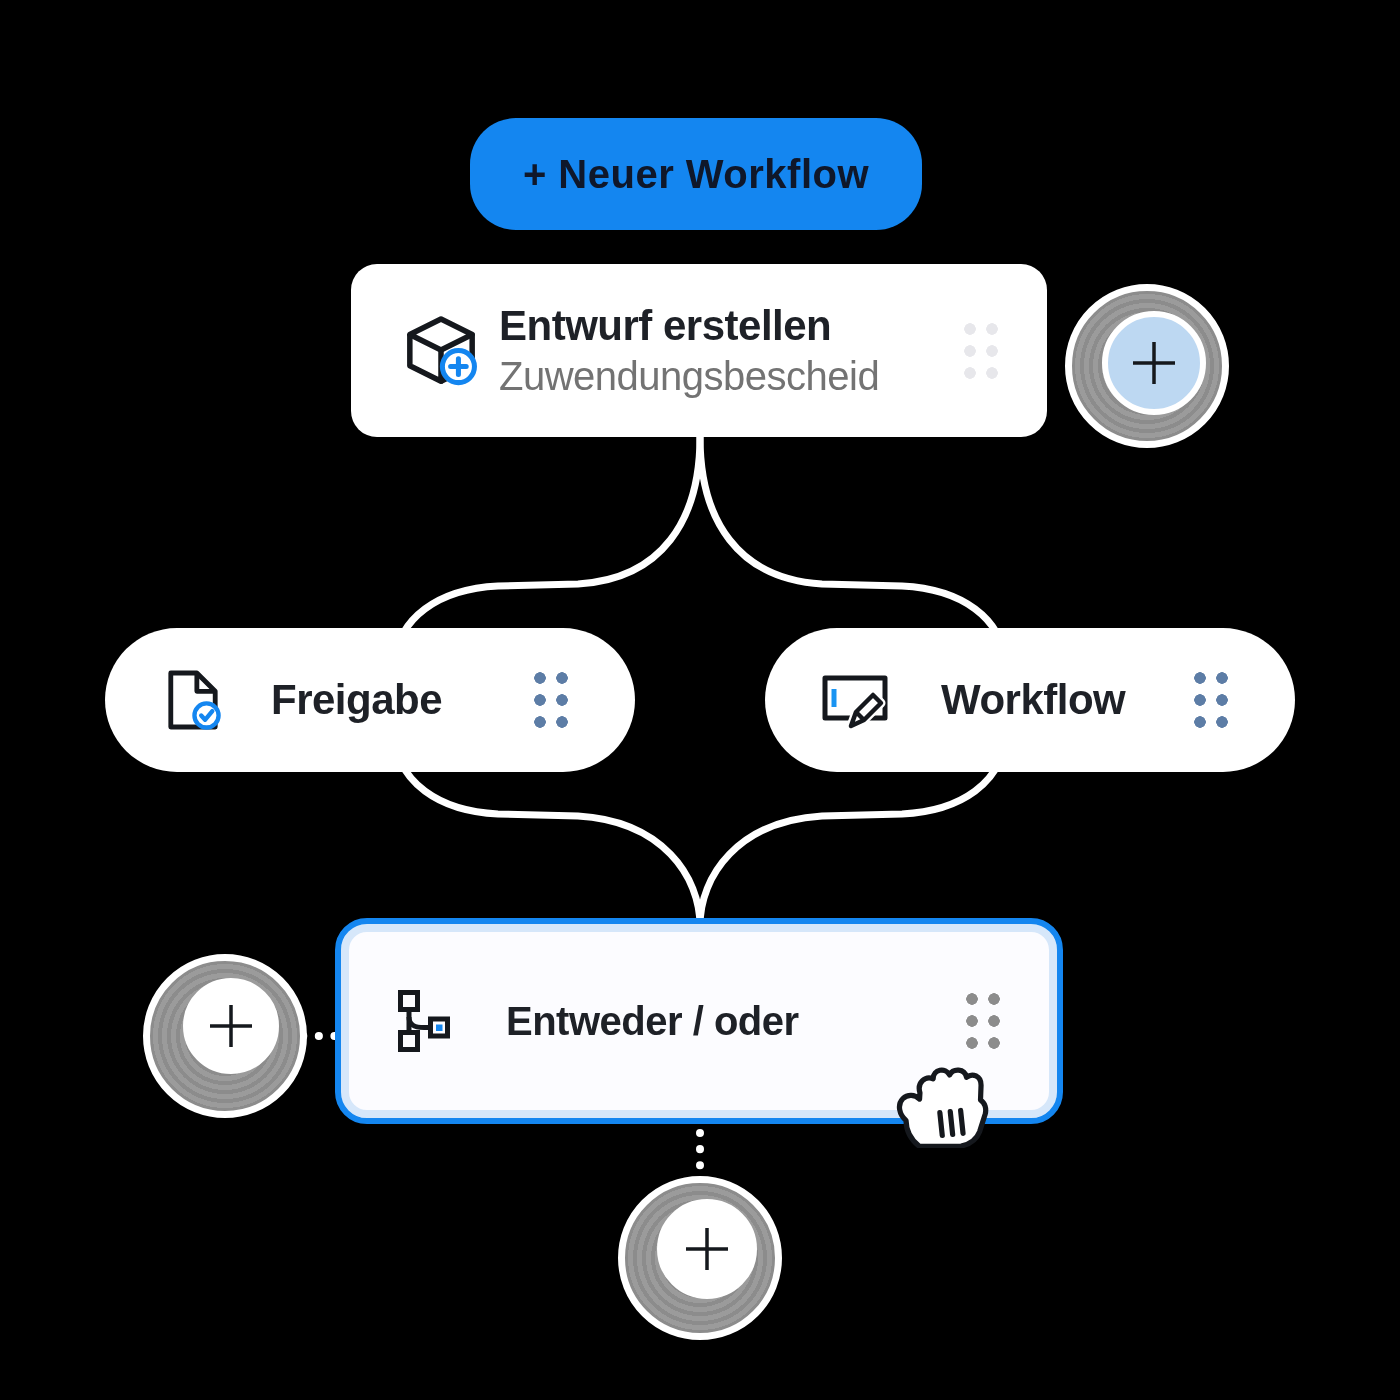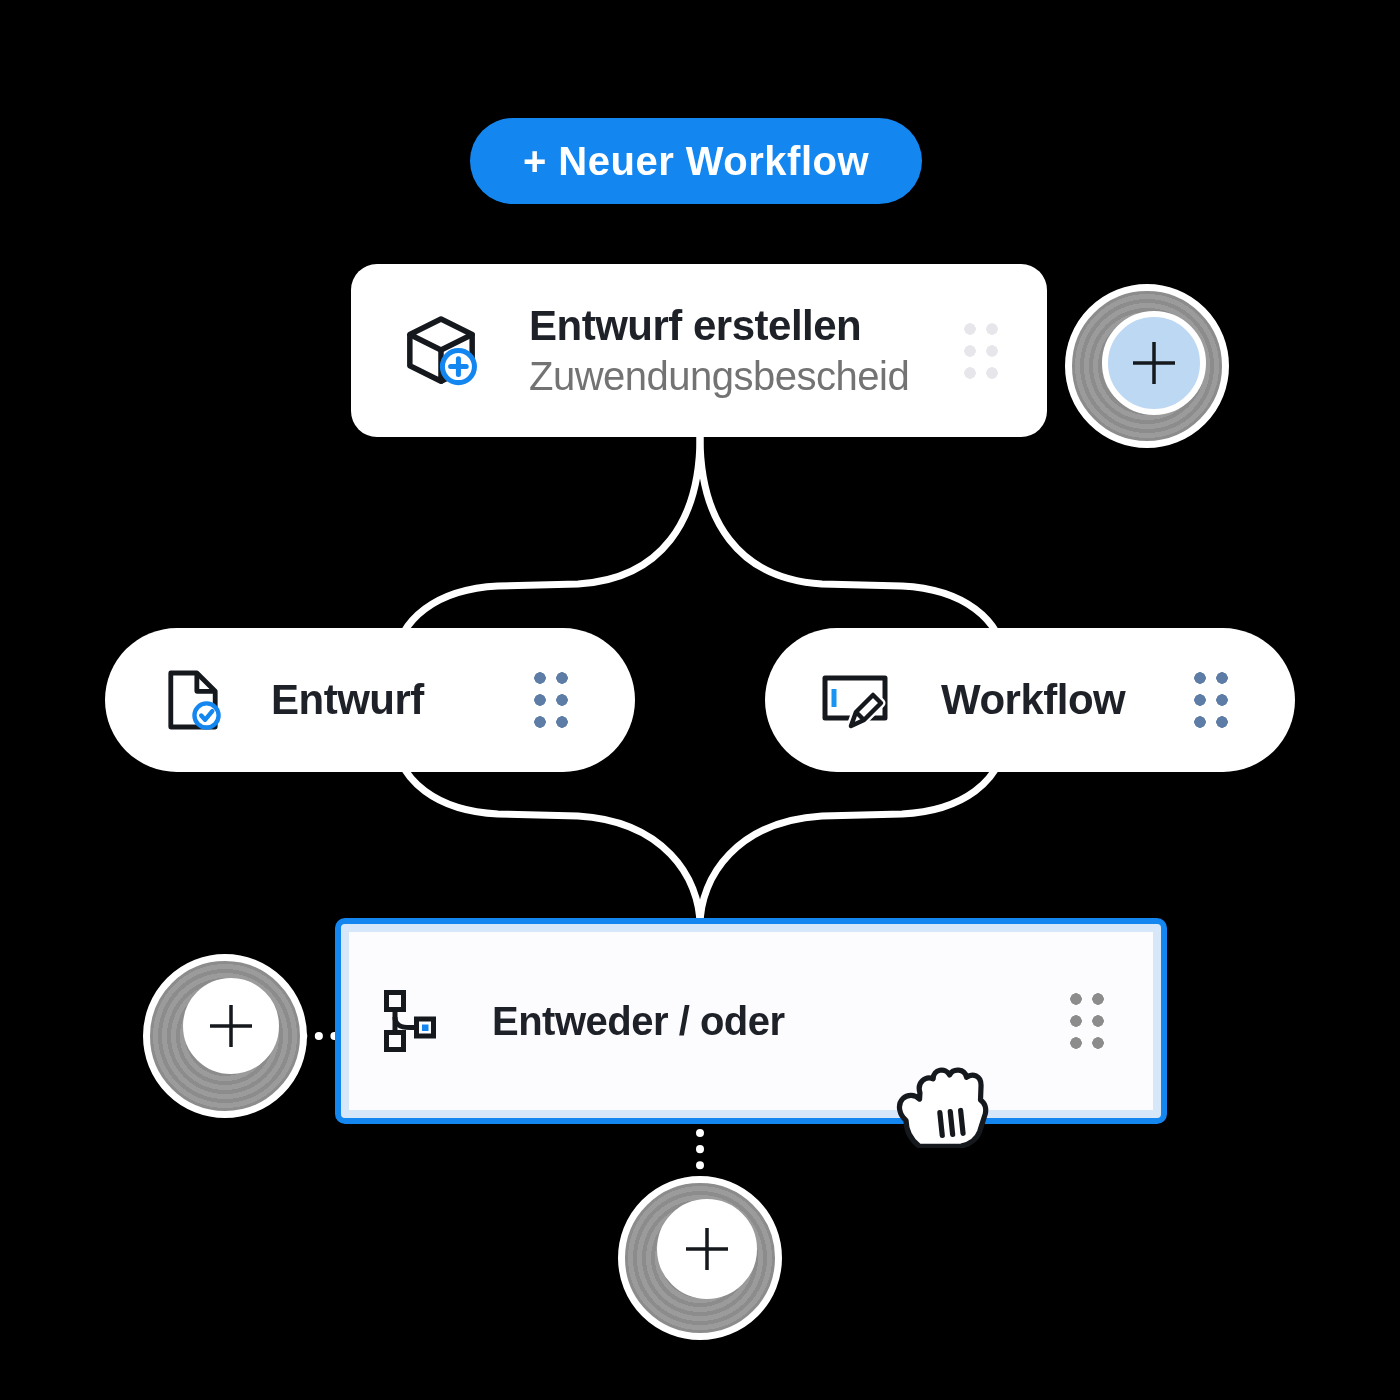--- a/index.html
+++ b/index.html
@@ -3,58 +3,58 @@
 <meta charset="utf-8">
 <style>
   html,body{margin:0;padding:0;background:#000;}
   #canvas{
     position:relative;width:1400px;height:1400px;background:#000;overflow:hidden;
     font-family:"Liberation Sans", sans-serif;
   }
   svg{display:block;}
   
   .wf-button{
-    position:absolute;left:470px;top:118px;width:452px;height:86px;
+    position:absolute;left:470px;top:118px;width:452px;height:112px;
     background:#1486F0;border-radius:46px;border:none;cursor:pointer;
     display:flex;align-items:center;justify-content:center;
-    color:#ffffff;font-size:40px;font-weight:700;letter-spacing:.5px;
+    color:#0f172a;font-size:40px;font-weight:700;letter-spacing:.5px;
     font-family:"Liberation Sans", sans-serif;
   }
   
   #connectors{position:absolute;left:0;top:0;z-index:1;}
   
   .node{
     position:absolute;background:#fff;display:flex;align-items:center;
     box-sizing:border-box;z-index:3;cursor:pointer;
   }
   .node .label{color:#1E2127;font-weight:700;letter-spacing:-.5px;}
   .grip{
     width:44px;height:66px;flex:0 0 auto;cursor:grab;
     background-image:radial-gradient(circle, currentColor 5.5px, transparent 6px);
     background-size:22px 22px;background-repeat:repeat;
   }
   
   .node-entwurf{left:351px;top:264px;width:696px;height:173px;border-radius:26px;padding-left:46px;}
   .node-entwurf .icon{width:88px;flex:0 0 auto;}
-  .node-entwurf .texts{margin-left:44px;display:flex;flex-direction:column;justify-content:center;}
+  .node-entwurf .texts{margin-left:14px;display:flex;flex-direction:column;justify-content:center;}
   .node-entwurf .title{font-size:42px;font-weight:700;color:#1E2127;letter-spacing:-.5px;line-height:1.22;}
   .node-entwurf .subtitle{font-size:40px;font-weight:400;color:#737373;letter-spacing:-.5px;line-height:1.22;}
   .node-entwurf .grip{color:#E7E7EB;margin-left:auto;margin-right:44px;}
   
   .node-pill{top:628px;width:530px;height:144px;border-radius:72px;}
   .node-freigabe{left:105px;padding-left:60px;}
   .node-korrektur{left:765px;padding-left:56px;}
   .node-pill .label{font-size:42px;margin-left:50px;}
   .node-pill .grip{color:#5D7DA6;margin-left:auto;margin-right:62px;}
   
   .node-entweder{
-    left:335px;top:918px;width:832px;height:206px;border-radius:10px;
+    left:335px;top:918px;width:728px;height:206px;border-radius:32px;
     border:6px solid #1486F0;background:#FCFCFF;
     box-shadow:inset 0 0 0 8px #D6E7FA;
-    padding-left:42px;
+    padding-left:56px;
   }
   .node-entweder .label{font-size:40px;margin-left:53px;letter-spacing:-.5px;}
   .node-entweder .grip{color:#8C8C8C;margin-left:auto;margin-right:52px;}
   
   .donut{
     position:absolute;width:164px;height:164px;border-radius:50%;
     box-sizing:border-box;border:7px solid #fff;z-index:2;cursor:pointer;
     background:repeating-radial-gradient(circle at 50% 50%, #8c8c8c 0 4px, #9b9b9b 4px 9px);
   }
   .inner-circle{
@@ -111,21 +111,21 @@
 
   <div class="node node-pill node-freigabe">
     <svg viewBox="0 0 58 64" width="56" height="62">
       <g fill="none" stroke="#15181d" stroke-width="5" stroke-linejoin="round">
         <path d="M6 4 H33 L52 23 V60 H6 Z"></path>
         <path d="M33 4 V23 H52"></path>
       </g>
       <circle cx="43" cy="48" r="12.5" fill="#ffffff" stroke="#1486F0" stroke-width="4.5"></circle>
       <path d="M37.5 48 l4 4.5 l7.5 -9" fill="none" stroke="#1486F0" stroke-width="4.5" stroke-linecap="round" stroke-linejoin="round"></path>
     </svg>
-    <div class="label">Entwurf</div>
+    <div class="label">Freigabe</div>
     <div class="grip"></div>
   </div>
 
   <div class="node node-pill node-korrektur">
     <svg viewBox="0 0 70 60" width="70" height="60">
       <path d="M4 8 H64 V48 H4 Z" fill="none" stroke="#15181d" stroke-width="5" stroke-linejoin="round"></path>
       <path d="M13 19 V37" fill="none" stroke="#1994F2" stroke-width="5"></path>
       <path d="M30 56 L35 42 L52 25 L60 33 L43 50 Z" fill="#ffffff" stroke="#ffffff" stroke-width="9" stroke-linejoin="round"></path>
       <path d="M30 56 L35 42 L52 25 L60 33 L43 50 Z" fill="#ffffff" stroke="#15181d" stroke-width="4.5" stroke-linejoin="round"></path>
       <path d="M35 42 L43 50" fill="none" stroke="#15181d" stroke-width="4.5" stroke-linejoin="round"></path>

